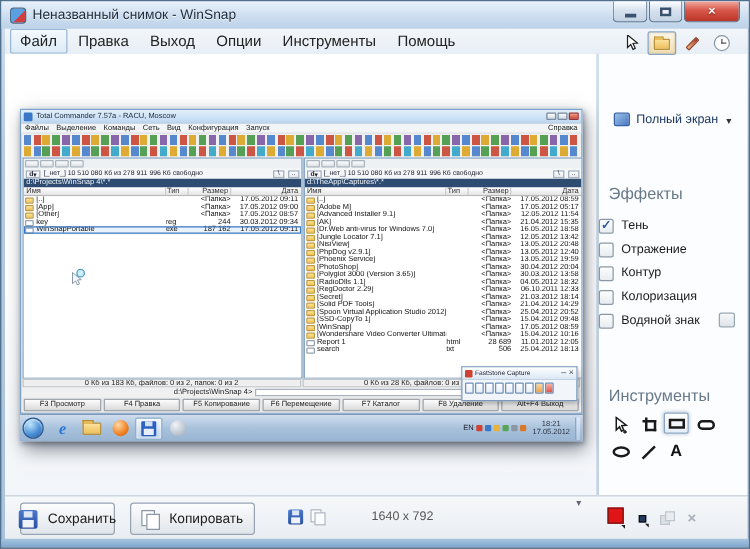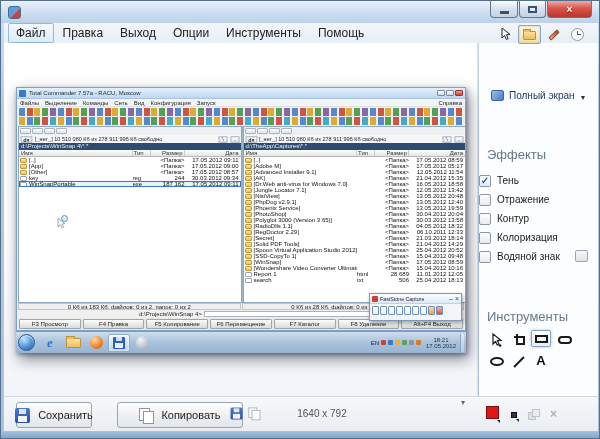--- a/index.html
+++ b/index.html
@@ -133,21 +133,21 @@
 .ellicon{width:14px;height:9px;border:2px solid #1a1a1a;border-radius:50%}
 .lineicon{width:14px;height:2px;background:#1a1a1a;transform:rotate(-45deg)}
 .aicon{font-size:13px;font-weight:bold;color:#111;line-height:13px}
 .cropicon{position:relative;width:11px;height:11px}
 .cropicon::before{content:"";position:absolute;left:2px;top:0;width:7px;height:9px;border-left:2px solid #1a1a1a;border-bottom:2px solid #1a1a1a}
 .cropicon::after{content:"";position:absolute;left:0;top:2px;width:9px;height:7px;border-top:2px solid #1a1a1a;border-right:2px solid #1a1a1a}
 
 .bottombar{position:absolute;left:3px;top:395px;width:594px;height:37px;background:linear-gradient(#f6f8fa,#e9edf2);border-top:1px solid #d0d6dd}
 .bbtn{position:absolute;top:5px;height:26px;display:flex;align-items:center;justify-content:center;gap:8px;border:1px solid #98a4b2;border-radius:3px;background:linear-gradient(#fdfdfd,#eef1f4 50%,#dfe5ea);font-size:11px;color:#222}
 .bb-save{left:12px;width:76px}
-.bb-copy{left:113px;width:126px}
+.bb-copy{left:100px;width:100px}
 .floppy{width:15px;height:15px;background:linear-gradient(#4a7ad0,#2b4fa0);border-radius:2px;position:relative;flex:none}
 .floppy::before{content:"";position:absolute;left:4px;top:1px;width:7px;height:5px;background:#dce6f4}
 .floppy::after{content:"";position:absolute;left:3px;bottom:1px;width:9px;height:6px;background:#f0f4fa}
 .pages{width:14px;height:15px;position:relative;flex:none}
 .pages::before{content:"";position:absolute;left:0;top:0;width:9px;height:11px;background:#fff;border:1px solid #8a96a4}
 .pages::after{content:"";position:absolute;left:4px;top:3px;width:9px;height:11px;background:#fff;border:1px solid #8a96a4}
 .minisave{position:absolute;left:225px;top:9px;transform:scale(.8)}
 .minicopy{position:absolute;left:243px;top:9px;transform:scale(.8);opacity:.8}
 .sizelabel{position:absolute;left:258px;top:11px;width:120px;text-align:center;font-size:10px;color:#555}
 .bbcaret{position:absolute;left:457px;top:1px;font-size:8px;color:#667}
@@ -163,20 +163,21 @@
 .xicon{position:absolute;left:64px;top:2px;font-size:12px;color:#aab2ba;font-weight:bold}
 .winbottom{position:absolute;left:0;bottom:0;width:100%;height:7px;background:linear-gradient(#a6c4e0,#7fa6cc)}
 </style>
 </head>
 <body>
 
 <div id="win">
 
   <div class="titlebar">
     <div class="appicon"></div>
+    <span class="wtitle">Неназванный снимок - WinSnap</span>
     <div class="wbtns">
       <div class="wbtn min">
           <span class="glyph-min"></span>
         </div>
       <div class="wbtn max">
           <span class="glyph-max"></span>
         </div>
       <div class="wbtn close">×</div>
     </div>
   </div>

